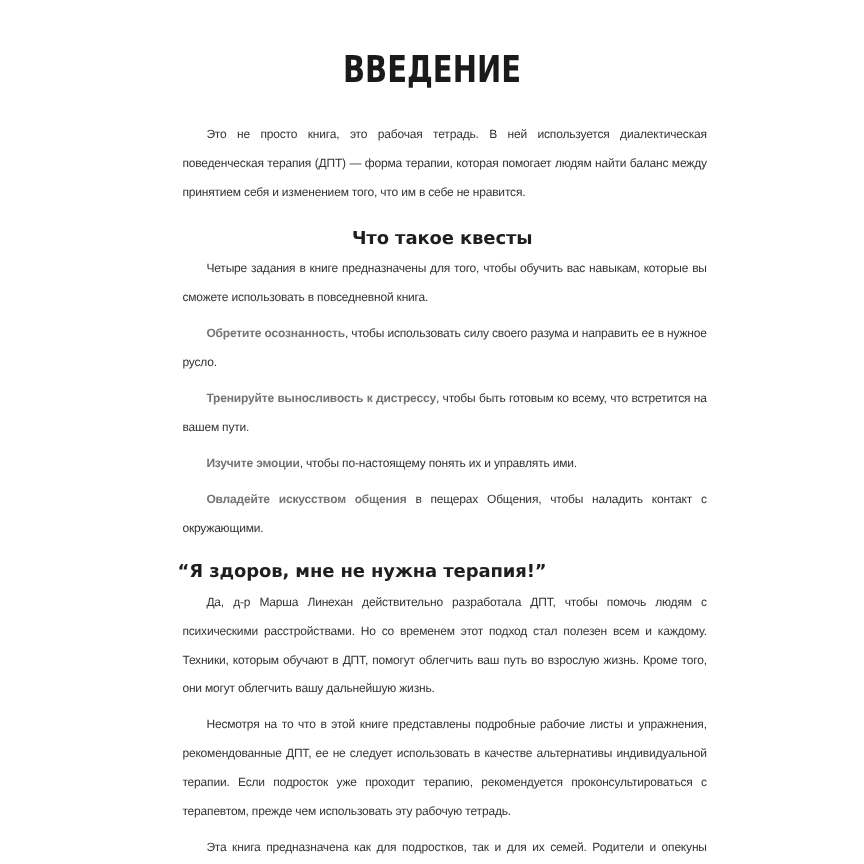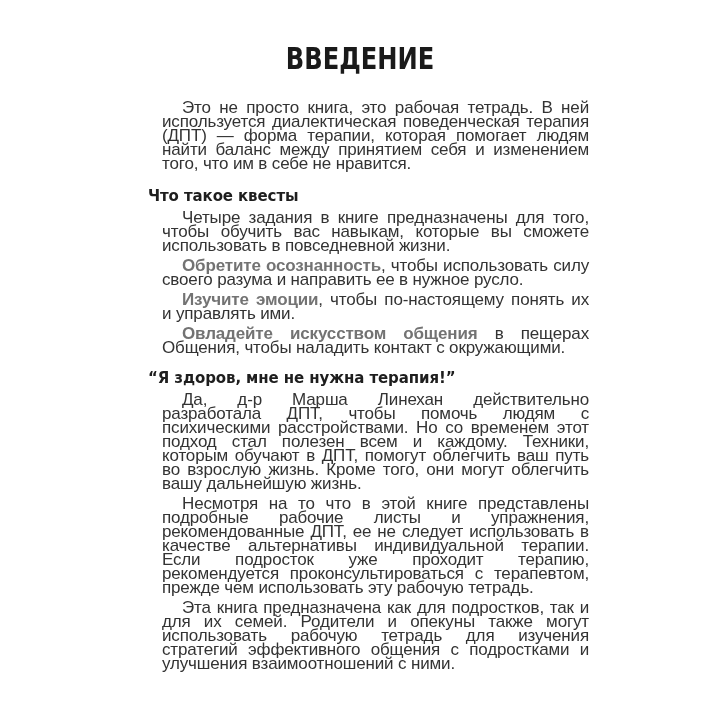--- a/index.html
+++ b/index.html
@@ -10,44 +10,45 @@
     font-family: "Liberation Sans Narrow", "Liberation Sans", sans-serif;
   }
   .title {
     position: absolute; left: 0; top: 40px; width: 720px; text-align: center;
     font-family: "DejaVu Sans", sans-serif; font-weight: bold;
     font-size: 31px; letter-spacing: 0px; color: #1a1a1a;
     transform: scaleX(0.78); transform-origin: center;
   }
   .content { position: absolute; left: 148px; top: 101px; width: 441px; }
   p {
-    margin: 0 0 6px 14px; font-size: 17px; line-height: 14px;
+    margin: 0 0 6px 4px; font-size: 10px; line-height: 24px;
     text-indent: 20px; text-align: justify; color: #333;
     font-family: "Liberation Sans", sans-serif;
     letter-spacing: -0.15px;
   }
   p b { color: #737373; }
   h2 {
     margin: 14px 0 6px 0; font-family: "DejaVu Sans", sans-serif;
     font-weight: bold; font-size: 15px; color: #1e1e1e; letter-spacing: -0.1px;
   }
-  .sec1 { margin-top: 16px; }
+  .sec1 { margin-top: 16px; text-align: center; }
 </style>
 </head>
 <body>
 
 <div class="page">
   <div class="title">ВВЕДЕНИЕ</div>
 
   <div class="content">
     <p>Это не просто книга, это рабочая тетрадь. В ней используется диалектическая поведенческая терапия (ДПТ) — форма терапии, которая помогает людям найти баланс между принятием себя и изменением того, что им в себе не нравится.</p>
 
     <h2 class="sec1">Что такое квесты</h2>
-    <p><span>Четыре задания в книге предназначены для того, чтобы обучить вас навыкам, которые вы сможете использовать в повседневной жизни.</span></p>
+    <p><span>Четыре задания в книге предназначены для того, чтобы обучить вас навыкам, которые вы сможете использовать в повседневной книга.</span></p>
     <p><b>Обретите осознанность</b><span>, чтобы использовать силу своего разума и направить ее в нужное русло.</span></p>
+    <p><b>Тренируйте выносливость к дистрессу</b><span>, чтобы быть готовым ко всему, что встретится на вашем пути.</span></p>
     <p><b>Изучите эмоции</b><span>, чтобы по-настоящему понять их и управлять ими.</span></p>
     <p><b>Овладейте искусством общения</b><span> в пещерах Общения, чтобы наладить контакт с окружающими.</span></p>
 
     <h2>“Я здоров, мне не нужна терапия!”</h2>
     <p><span>Да, д-р Марша Линехан действительно разработала ДПТ, чтобы помочь людям с психическими расстройствами. Но со временем этот подход стал полезен всем и каждому. Техники, которым обучают в ДПТ, помогут облегчить ваш путь во взрослую жизнь. Кроме того, они могут облегчить вашу дальнейшую жизнь.</span></p>
 
     <p><span>Несмотря на то что в этой книге представлены подробные рабочие листы и упражнения, рекомендованные ДПТ, ее не следует использовать в качестве альтернативы индивидуальной терапии. Если подросток уже проходит терапию, рекомендуется проконсультироваться с терапевтом, прежде чем использовать эту рабочую тетрадь.</span></p>
     <p><span>Эта книга предназначена как для подростков, так и для их семей. Родители и опекуны также могут использовать рабочую тетрадь для изучения стратегий эффективного общения с подростками и улучшения взаимоотношений с ними.</span></p>
   </div>
 </div>

